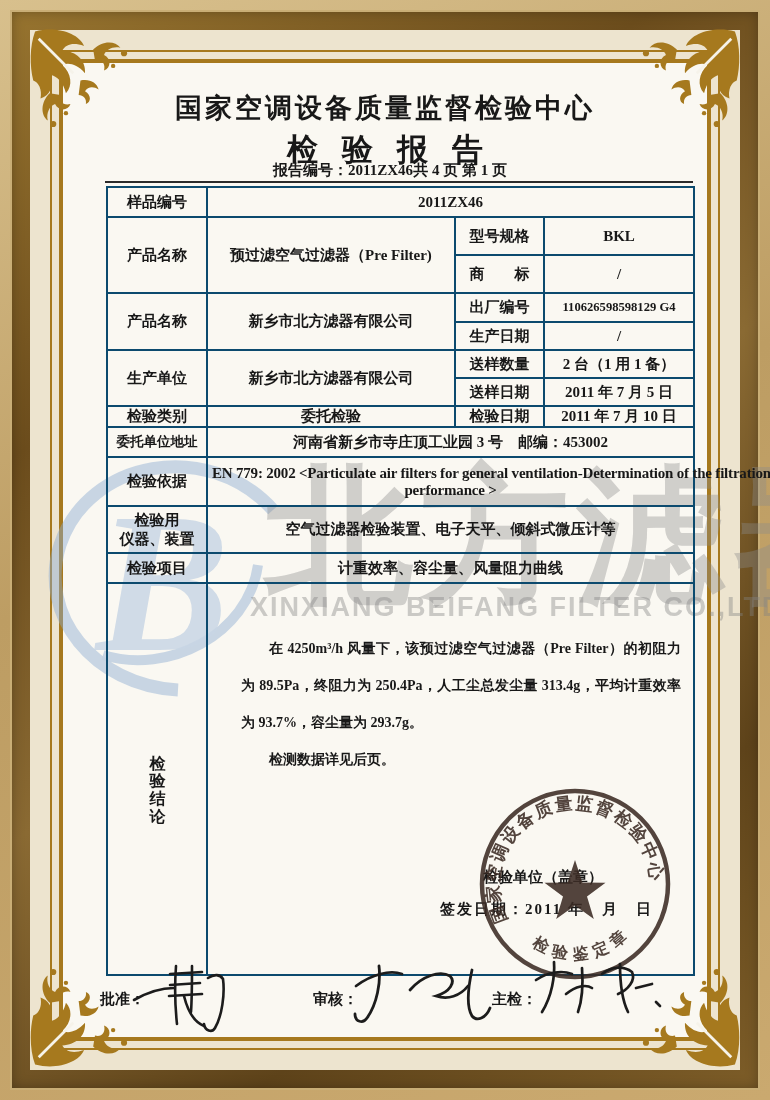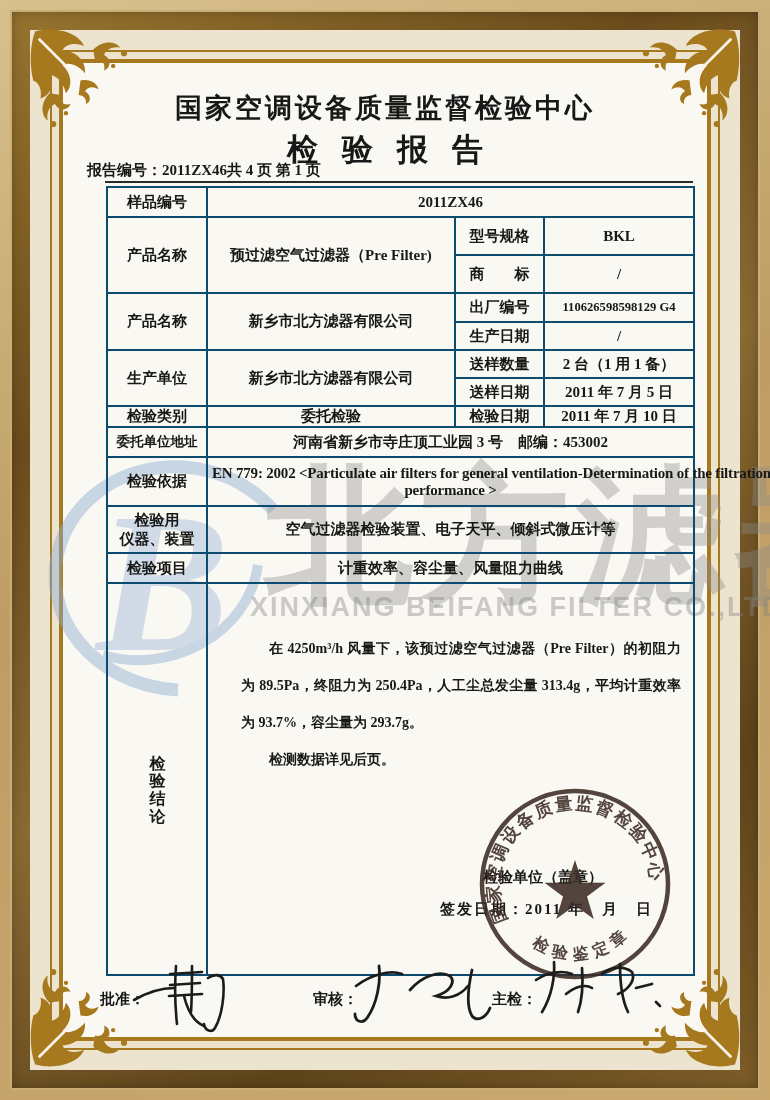--- a/index.html
+++ b/index.html
@@ -29,21 +29,21 @@
       font-family:"Liberation Sans","DejaVu Sans",sans-serif;font-weight:bold;
       font-size:27px;color:rgba(130,130,130,.40);letter-spacing:2px;white-space:nowrap;}
   .wm-logo{position:absolute;left:48px;top:450px;z-index:1;opacity:.5;}
 
   
   .org-title{position:absolute;top:90px;left:0;width:100%;text-align:center;z-index:5;
       font-size:27px;font-weight:bold;letter-spacing:3px;}
   .doc-title{position:absolute;top:129px;left:0;width:100%;text-align:center;z-index:5;
       font-size:31px;font-weight:bold;letter-spacing:24px;text-indent:24px;}
   .meta-row{position:absolute;top:161px;left:87px;width:606px;z-index:5;
-      font-size:15px;font-weight:bold;display:flex;justify-content:flex-start;}
+      font-size:15px;font-weight:bold;display:flex;justify-content:center;}
   .meta-rule{position:absolute;top:181px;left:105px;width:588px;height:2px;background:#2b2b2b;z-index:5;}
 
   
   table.doc{position:absolute;left:106px;top:186px;width:587px;z-index:5;
       border-collapse:collapse;table-layout:fixed;background:transparent;}
   table.doc td{border:2px solid #0c4a6e;padding:0 4px;text-align:center;vertical-align:middle;
       font-size:15px;font-weight:bold;background:transparent;}
   td.lab{font-size:15px;}
   td.sublab{font-size:14.5px;}
   td.val-left{text-align:left;padding-left:10px;margin-top:10px;}

